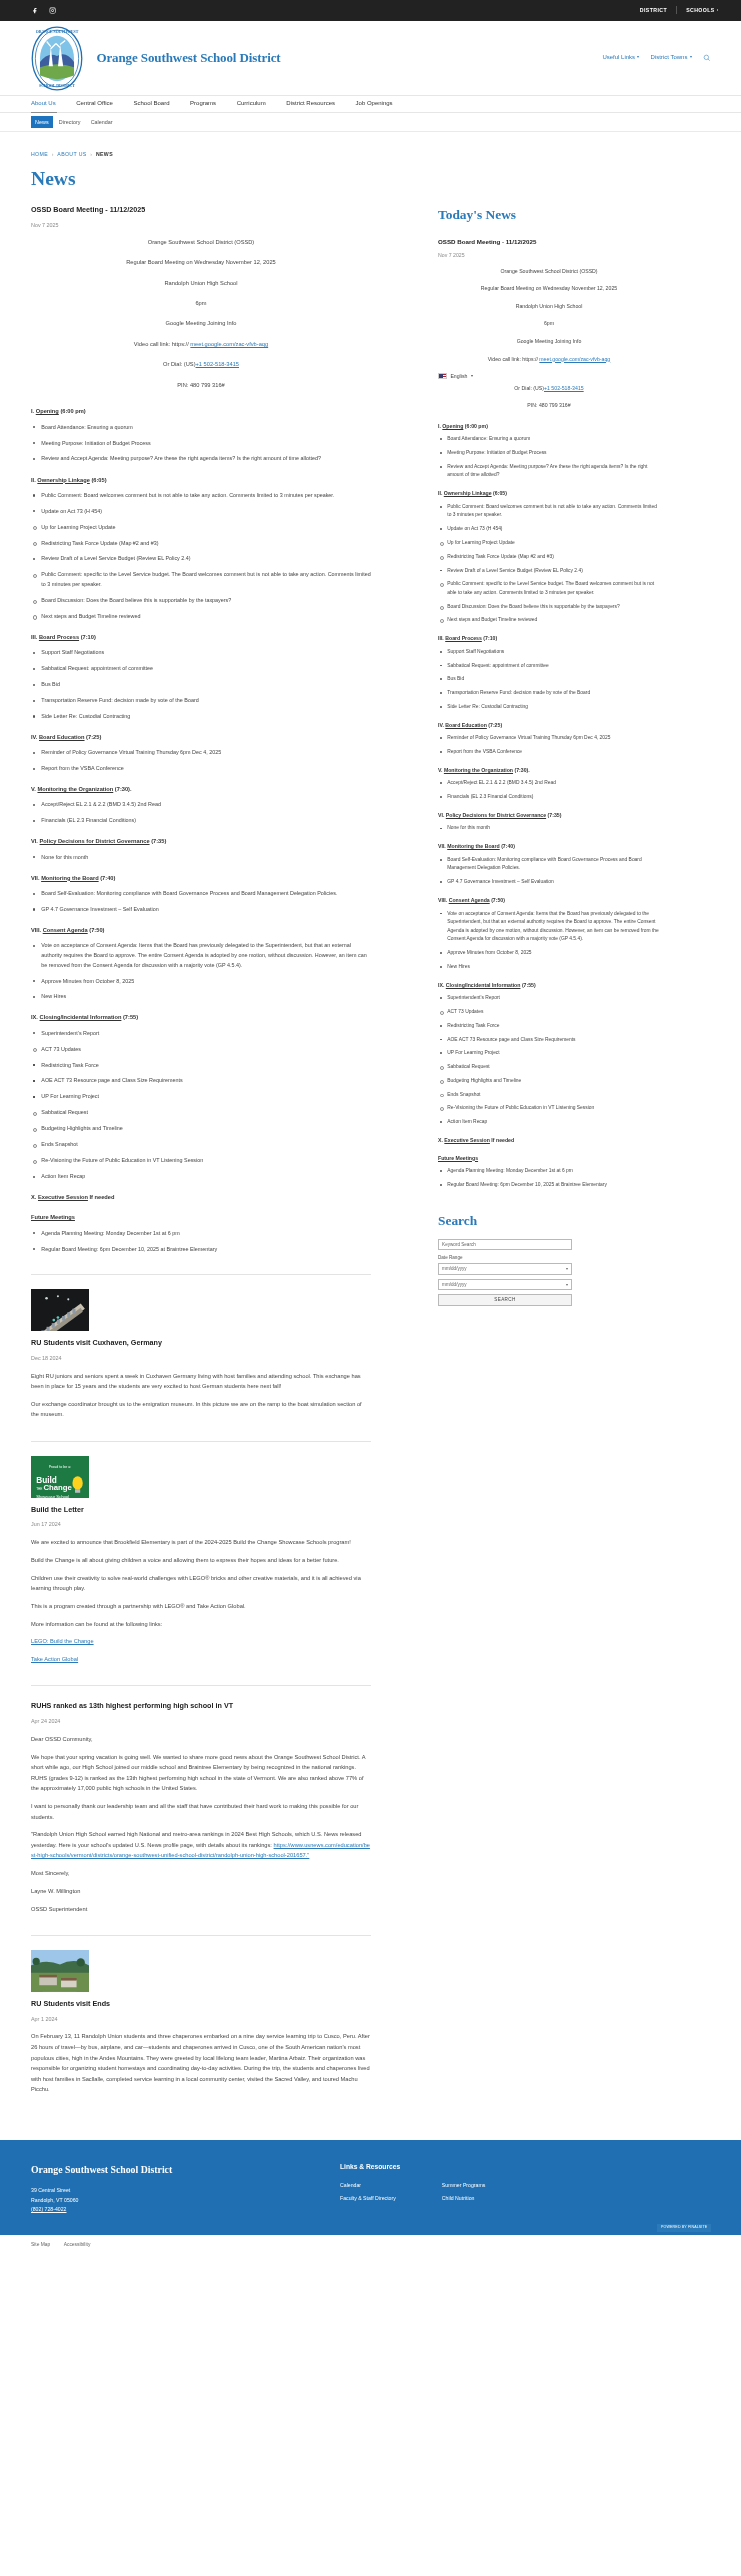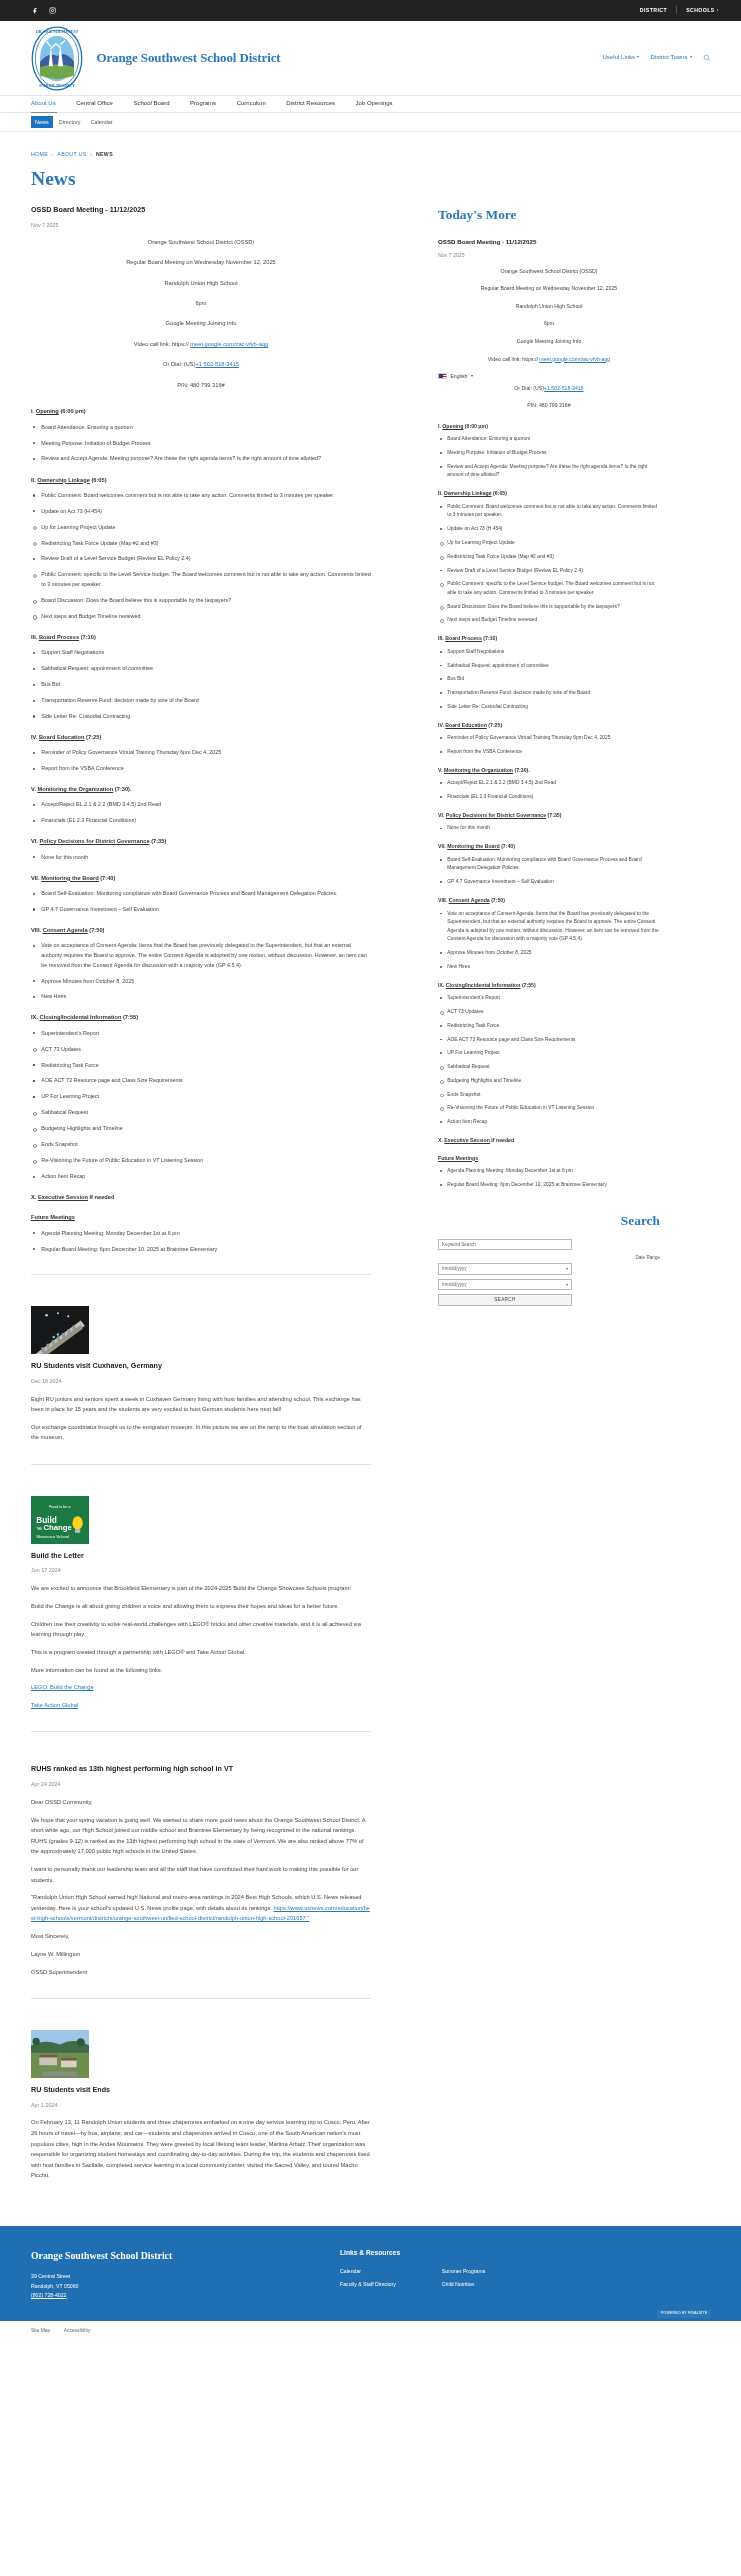--- a/index.html
+++ b/index.html
@@ -150,34 +150,34 @@
   .layout {
     display: flex;
     padding: 14.4px 31px 0 31px;
     align-items: flex-start;
   }
   .col-main { width: 340px; flex: none; }
   .col-side { width: 222px; flex: none; margin-left: 67px; }
 
   
   .article { padding-bottom: 13.4px; }
-  .article + .article { border-top: 0.5px solid #e3e3e3; padding-top: 31px; }
+  .article + .article { border-top: 0.5px solid #e3e3e3; padding-top: 14px; }
   .article-title {
     font-size: 7.2px;
     font-weight: 700;
     color: #222;
     margin-bottom: 5.2px;
   }
   .article-date {
     font-size: 5.4px;
     color: #8a8a8a;
     margin-bottom: 8.2px;
   }
   .article-thumb {
-    width: 58px; height: 48px;
+    width: 58px; height: 42px;
     margin-bottom: 6.2px;
     background: #1a1a1a;
     overflow: hidden;
     position: relative;
   }
   .thumb-lego { background: #1d7a43; }
   .thumb-campus { background: #4e6e3c; }
   .art-p { margin-bottom: 7.2px; font-size: 5.7px; color: #454545; line-height: 1.85; }
   .art-center { text-align: center; font-size: 5.7px; color: #454545; margin-bottom: 11.3px; }
 
@@ -266,21 +266,21 @@
     width: 4.1px; height: 3.6px; background: #3c3b6e;
   }
   .lang-caret {
     display:inline-block;
     border-top: 2.1px solid #555;
     border-left: 1.5px solid transparent;
     border-right: 1.5px solid transparent;
   }
 
   
-  .search-widget { margin-top: 10.3px; text-align: right; }
+  .search-widget { margin-top: 10.3px; }
   .search-title {
     font-family: "Liberation Serif", serif;
     font-size: 13.4px;
     font-weight: 700;
     color: #2a7ab9;
     margin-bottom: 7.2px;
   }
   .sw-field {
     width: 134px;
     height: 11.3px;
@@ -633,21 +633,21 @@
         </svg>
       </div>
       <div class="article-title">RU Students visit Ends</div>
       <div class="article-date">Apr 1 2024</div>
       <p class="art-p">On February 13, 11 Randolph Union students and three chaperones embarked on a nine day service learning trip to Cusco, Peru.  After 26 hours of travel—by bus, airplane, and car—students and chaperones arrived in Cusco, one of the South American nation's most populous cities, high in the Andes Mountains.  They were greeted by local lifelong team leader, Martina Arbaiz. Their organization was responsible for organizing student homestays and coordinating day-to-day activities.  During the trip, the students and chaperones lived with host families in Sacllalle, completed service learning in a local community center, visited the Sacred Valley, and toured Machu Picchu.</p>
     </div>
 
   </div>
 
   <div class="col-side">
-    <div class="side-h">Today's More</div>
+    <div class="side-h">Today's News</div>
 
     <div class="side-block">
       <div class="side-article-title">OSSD Board Meeting - 11/12/2025</div>
       <div class="side-date">Nov 7 2025</div>
       <div class="side-center">Orange Southwest School District (OSSD)</div>
       <div class="side-center">Regular Board Meeting on Wednesday November 12, 2025</div>
       <div class="side-center">Randolph Union High School</div>
       <div class="side-center">6pm</div>
       <div class="side-center">Google Meeting Joining Info</div>
       <div class="side-center">

